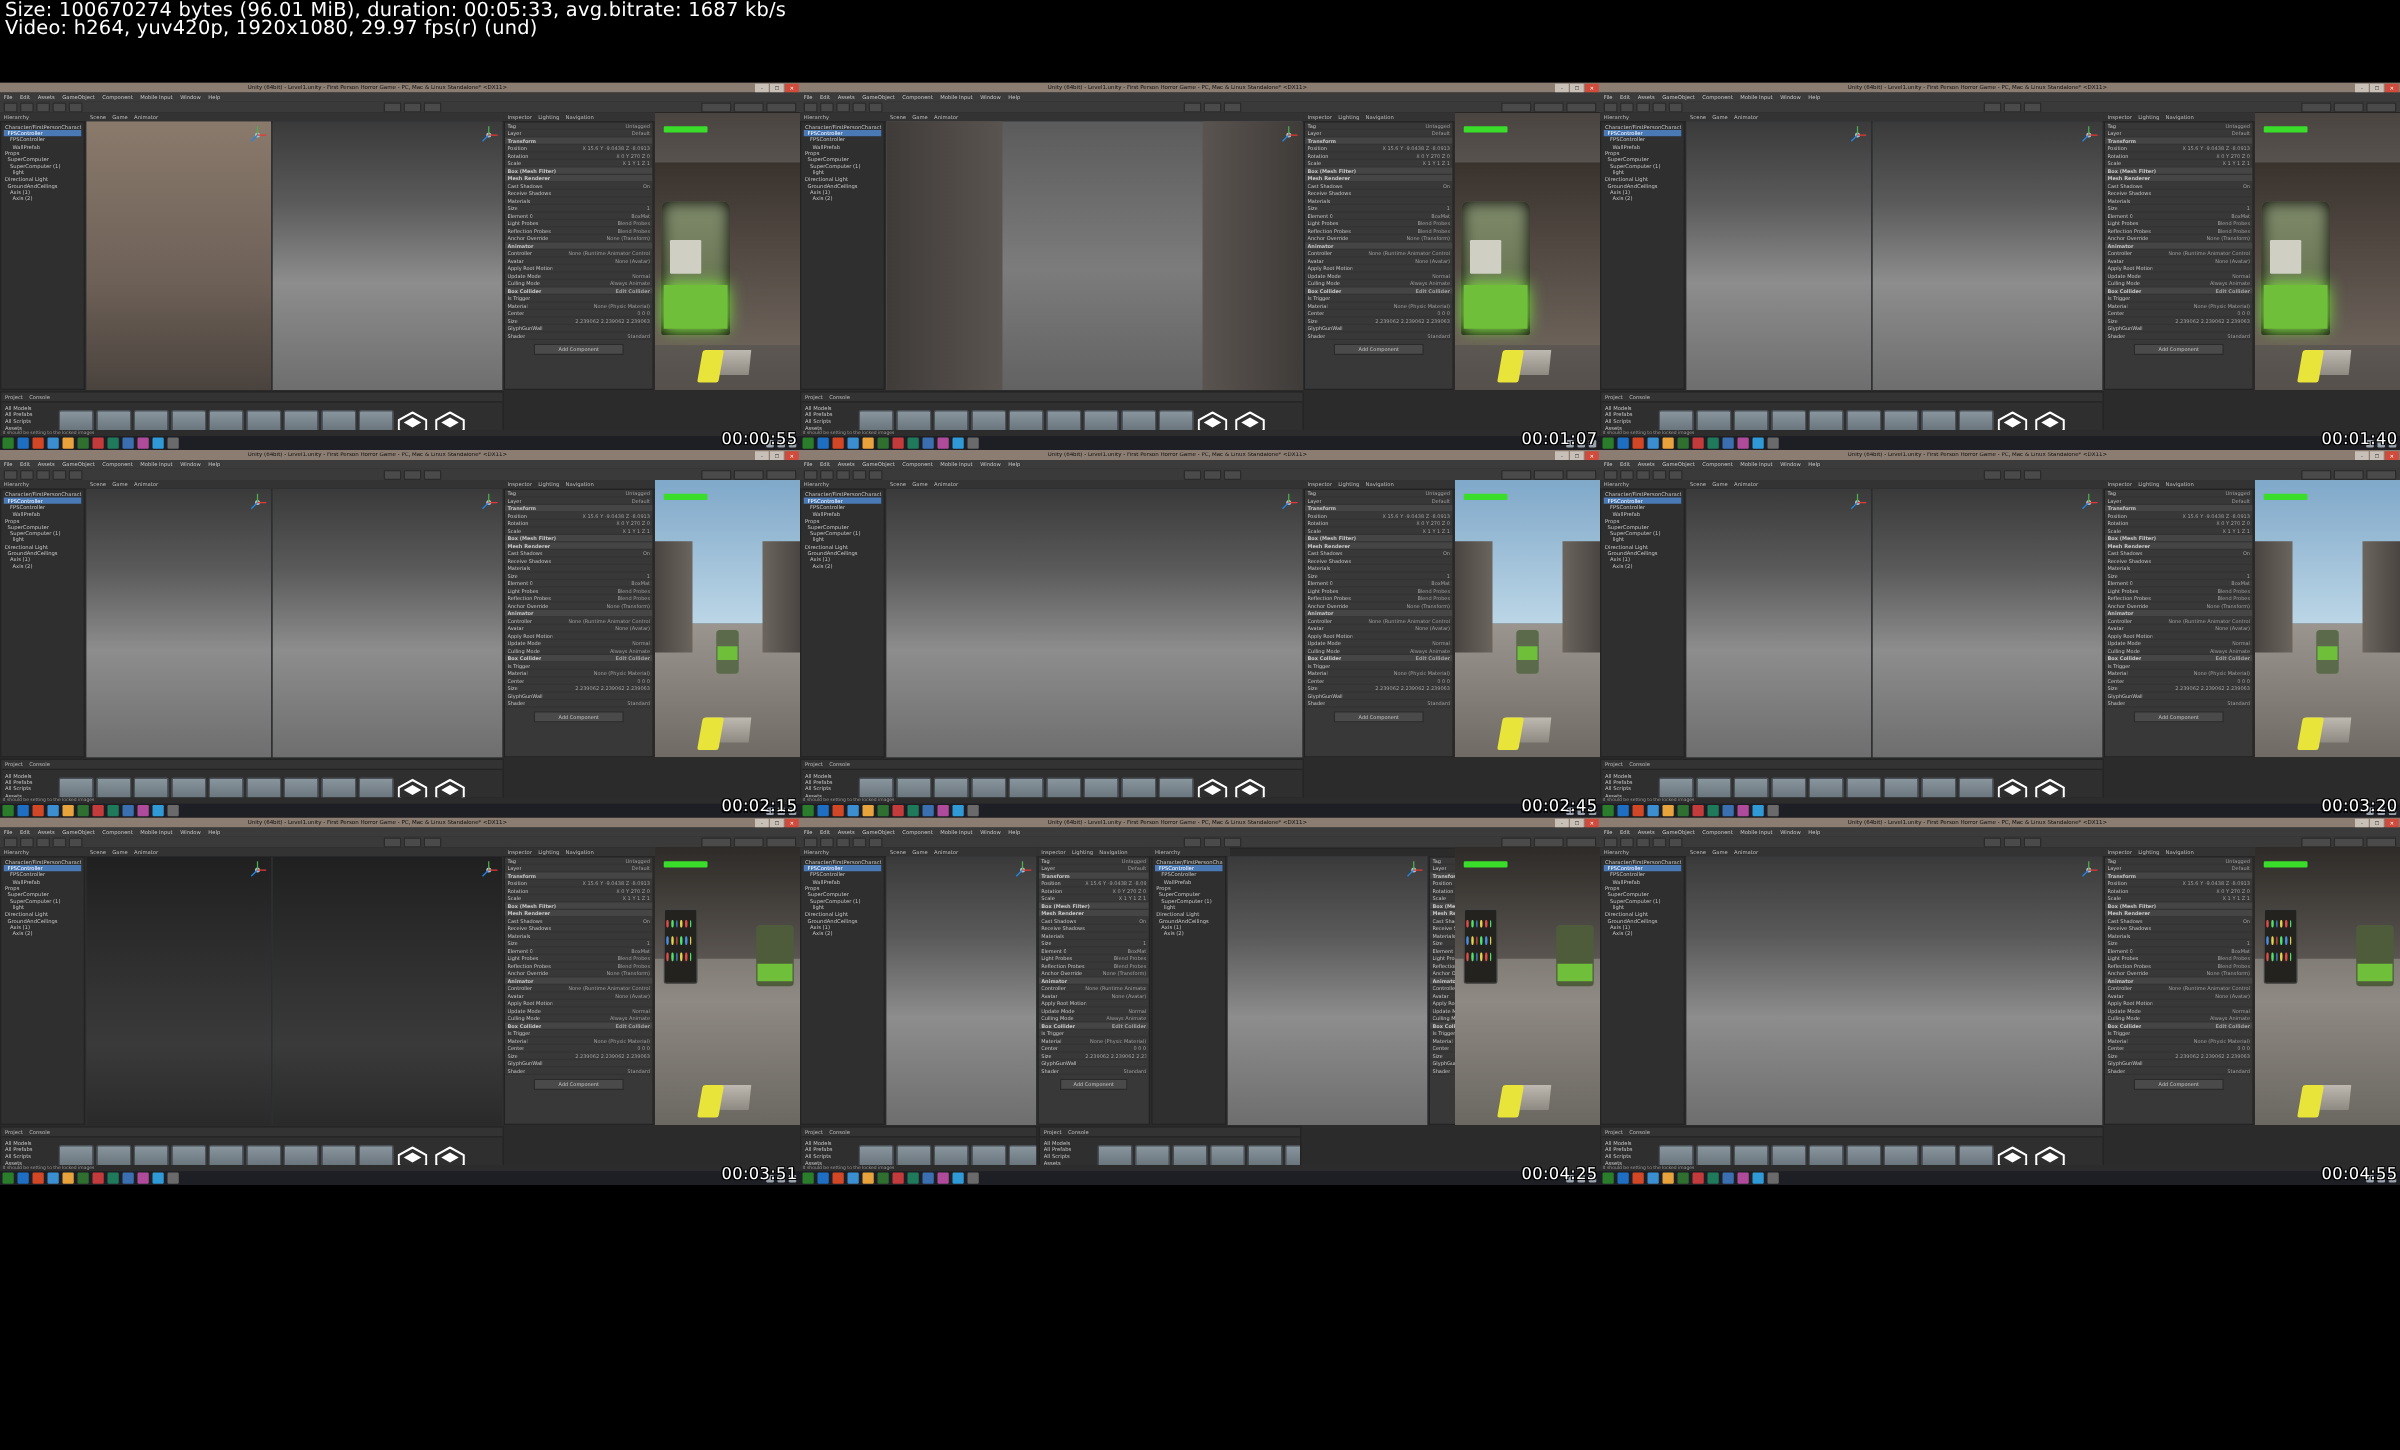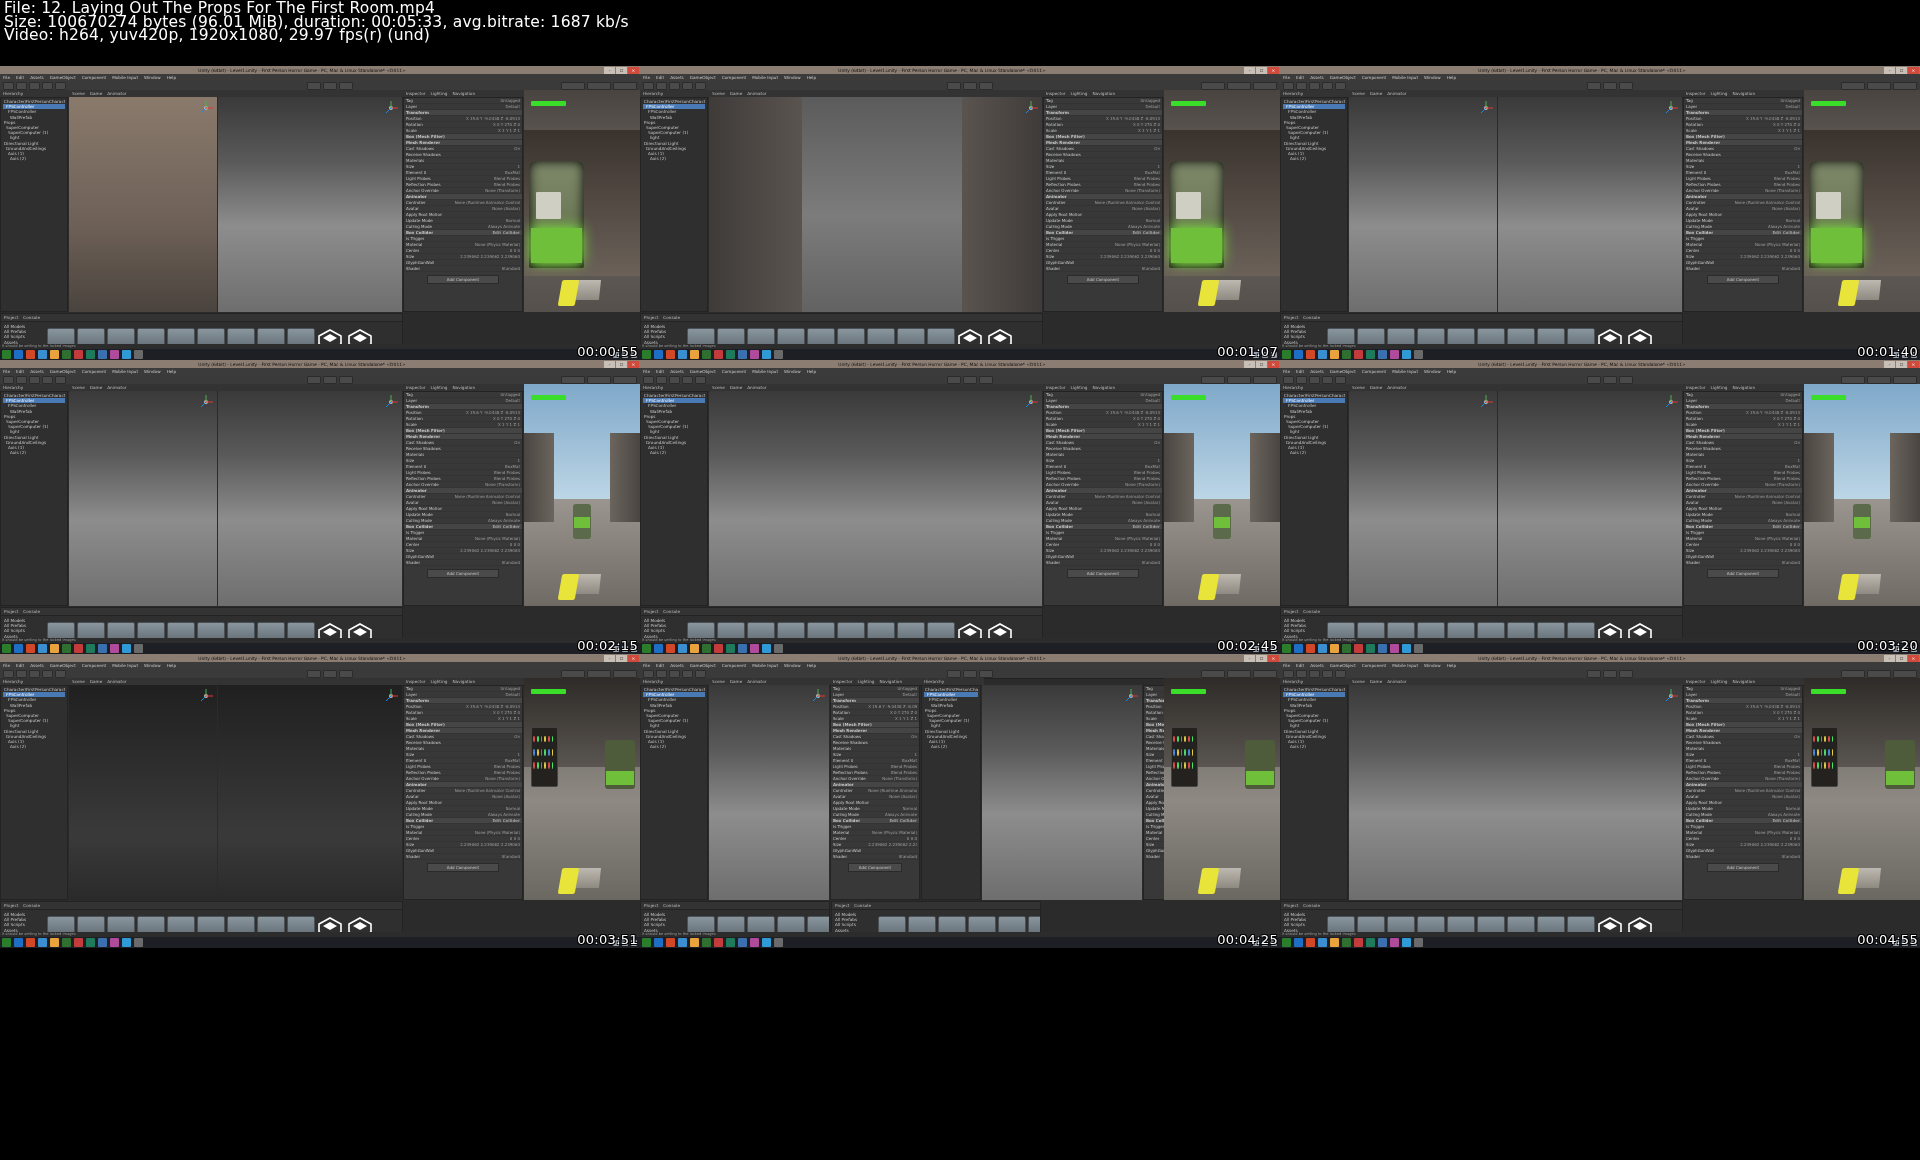--- a/index.html
+++ b/index.html
@@ -45,21 +45,20 @@
   .folder .ic{width:26px;height:21px;background:linear-gradient(180deg,#8a969e,#5d686f);border-radius:2px;border:1px solid #4a5258;}
   .unitylogo{width:26px;height:24px;}
   .taskbar{position:absolute;left:0;right:0;bottom:0;height:11px;background:#1d1f24;display:flex;align-items:center;gap:3px;padding-left:2px;}
   .tbicon{width:9px;height:9px;border-radius:1px;}
   .statusline{position:absolute;left:0;right:0;bottom:11px;height:5px;background:#2c2c2c;color:#9a9a9a;font-size:3.6px;padding-left:2px;line-height:5px;overflow:hidden;white-space:nowrap;}
 </style>
 </head>
 <body>
 
 <div id="header">
-  <div>File: 12. Laying Out The Props For The First Room.mp4</div>
   <div>Size: 100670274 bytes (96.01 MiB), duration: 00:05:33, avg.bitrate: 1687 kb/s</div>
   <div>Video: h264, yuv420p, 1920x1080, 29.97 fps(r) (und)</div>
 </div>
 
 <div id="grid">
     <div class="cell">
       <div class="shot">
         <div class="titlebar">
           <span class="t">Unity (64bit) - Level1.unity - First Person Horror Game - PC, Mac &amp; Linux Standalone* &lt;DX11&gt;</span>
           <div class="wbtns">

